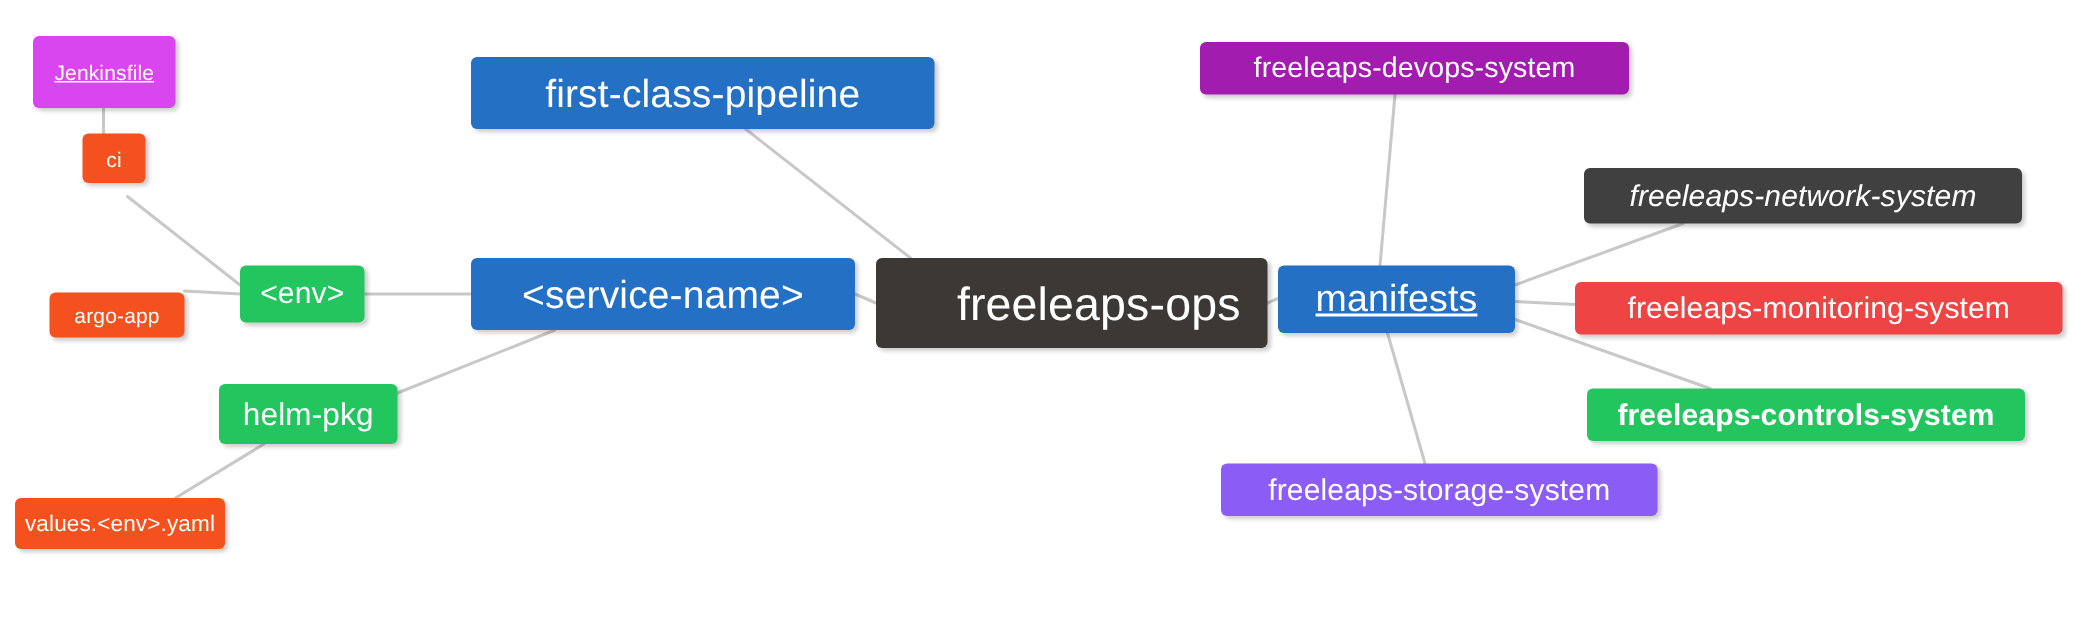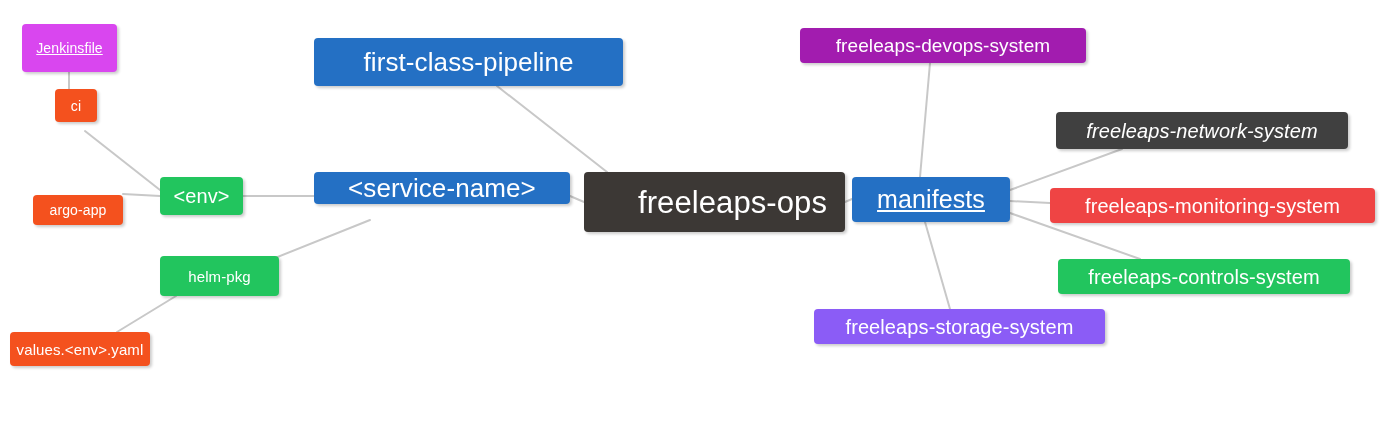--- a/index.html
+++ b/index.html
@@ -60,33 +60,33 @@
       <line x1="920" y1="177" x2="930" y2="63" stroke="#c8c8c8" stroke-width="2" stroke-linecap="round"></line>
       <line x1="1010" y1="190" x2="1122" y2="149" stroke="#c8c8c8" stroke-width="2" stroke-linecap="round"></line>
       <line x1="1010" y1="201" x2="1050" y2="203" stroke="#c8c8c8" stroke-width="2" stroke-linecap="round"></line>
       <line x1="1010" y1="213" x2="1140" y2="259" stroke="#c8c8c8" stroke-width="2" stroke-linecap="round"></line>
       <line x1="925" y1="222" x2="950" y2="309" stroke="#c8c8c8" stroke-width="2" stroke-linecap="round"></line>
     </svg>
   <div id="node-layer">
       <div class="node" style="left: 584px; top: 172px; width: 261px; height: 60px; background: rgb(60, 56, 53); font-size: 31px; padding-left: 36px;">
         <span class="node-label">freeleaps-ops</span>
       </div>
-      <div class="node" style="left: 314px; top: 172px; width: 256px; height: 32px; background: rgb(36, 112, 196); font-size: 26px;">
+      <div class="node" style="left: 314px; top: 172px; width: 256px; height: 48px; background: rgb(36, 112, 196); font-size: 26px;">
         <span class="node-label">&lt;service-name&gt;</span>
       </div>
       <div class="node" style="left: 314px; top: 38px; width: 309px; height: 48px; background: rgb(36, 112, 196); font-size: 26px;">
         <span class="node-label">first-class-pipeline</span>
       </div>
       <div class="node" style="left: 852px; top: 177px; width: 158px; height: 45px; background: rgb(36, 112, 196); font-size: 25px; text-decoration: underline;">
         <span class="node-label">manifests</span>
       </div>
       <div class="node" style="left: 160px; top: 177px; width: 83px; height: 38px; background: rgb(34, 197, 94); font-size: 20px;">
         <span class="node-label">&lt;env&gt;</span>
       </div>
-      <div class="node" style="left: 146px; top: 256px; width: 119px; height: 40px; background: rgb(34, 197, 94); font-size: 15px; margin-left: 14px;">
+      <div class="node" style="left: 146px; top: 256px; width: 119px; height: 40px; background: rgb(34, 197, 94); font-size: 21px;">
         <span class="node-label">helm-pkg</span>
       </div>
       <div class="node" style="left: 22px; top: 24px; width: 95px; height: 48px; background: #d946ef; font-size: 14px; text-decoration: underline;">
         <span class="node-label">Jenkinsfile</span>
       </div>
       <div class="node" style="left: 55px; top: 89px; width: 42px; height: 33px; background: rgb(244, 81, 30); font-size: 14px;">
         <span class="node-label">ci</span>
       </div>
       <div class="node" style="left: 33px; top: 179px; width: 90px; height: 30px; background: rgb(244, 81, 30); font-size: 14px; margin-top: 16px;">
         <span class="node-label">argo-app</span>
@@ -96,20 +96,20 @@
       </div>
       <div class="node" style="left: 800px; top: 28px; width: 286px; height: 35px; background: #a21caf; font-size: 19px;">
         <span class="node-label">freeleaps-devops-system</span>
       </div>
       <div class="node" style="left: 1056px; top: 112px; width: 292px; height: 37px; background: #404040; font-size: 20px; font-style: italic;">
         <span class="node-label">freeleaps-network-system</span>
       </div>
       <div class="node" style="left: 1050px; top: 188px; width: 325px; height: 35px; background: #ef4444; font-size: 20px;">
         <span class="node-label">freeleaps-monitoring-system</span>
       </div>
-      <div class="node" style="left: 1058px; top: 259px; width: 292px; height: 35px; background: rgb(34, 197, 94); font-size: 20px;">
+      <div class="node" style="left: 1058px; top: 259px; width: 292px; height: 35px; background: rgb(34, 197, 94); font-size: 20px; font-weight: bold;">
         <span class="node-label">freeleaps-controls-system</span>
       </div>
       <div class="node" style="left: 814px; top: 309px; width: 291px; height: 35px; background: #8b5cf6; font-size: 20px;">
         <span class="node-label">freeleaps-storage-system</span>
       </div>
     </div>
 </div>
 
 </body></html>

